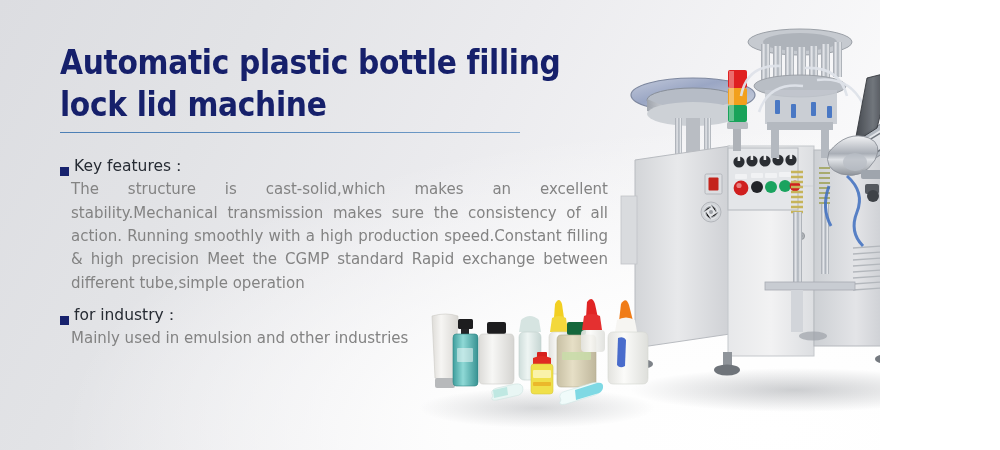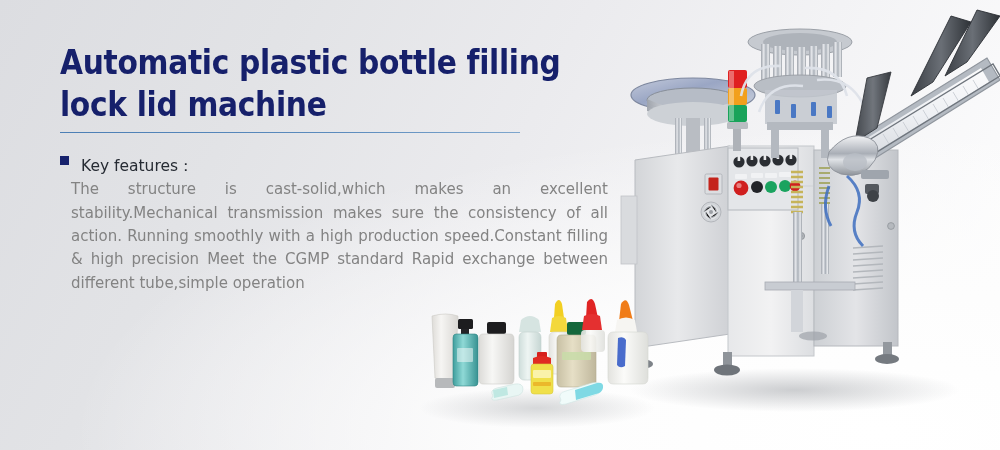--- a/index.html
+++ b/index.html
@@ -1,21 +1,21 @@
 <!DOCTYPE html>
 <html><head>
 <meta charset="utf-8">
 <style>
   html, body {
     margin: 0; padding: 0;
     background: #ffffff;
   }
   #banner {
     position: relative;
-    width: 1000px;
+    width: 880px;
     height: 450px;
     overflow: hidden;
     font-family: "Liberation Sans", sans-serif;
     background:
       radial-gradient(130% 110% at 88% 96%, #ffffff 0%, #fdfdfd 28%, rgba(255,255,255,0) 62%),
       linear-gradient(118deg, #dcdde1 0%, #e2e3e6 24%, #ebebee 48%, #f3f3f5 68%, #fafafb 86%, #ffffff 100%);
   }
 
   
   .text-col {
@@ -39,22 +39,22 @@
     width: 460px; height: 1px;
     background: linear-gradient(90deg, #4c7fb5 0%, #5b8bbd 60%, #7ea6cd 100%);
   }
 
   .feature-group { position: absolute; left: 60px; width: 548px; }
   #group-features { top: 156px; }
   #group-industry { top: 305px; }
 
   .fg-head {
     display: flex;
-    align-items: flex-start;
-    gap: 12px;
+    align-items: flex-end;
+    gap: 5px;
     margin: 0 0 2px 0;
   }
   .bullet {
     width: 9px; height: 9px;
     background: #17226d;
     flex: 0 0 auto;
     display: inline-block;
   }
   .fg-head-label {
     color: #262b33;
@@ -101,20 +101,27 @@
   <div class="divider"></div>
 
   <div class="feature-group" id="group-features">
     <div class="fg-head">
       <span class="bullet"></span>
       <span class="fg-head-label">Key features：</span>
     </div>
     <p class="fg-body">The structure is cast-solid,which makes an excellent stability.Mechanical transmission makes sure the consistency of all action. Running smoothly with a high production speed.Constant filling &amp; high precision Meet the CGMP standard Rapid exchange between different tube,simple operation</p>
   </div>
 
+  <div class="feature-group" id="group-industry">
+    <div class="fg-head">
+      <span class="bullet"></span>
+      <span class="fg-head-label">for industry：</span>
+    </div>
+    <p class="fg-body">Mainly used in emulsion and other industries</p>
+  </div>
 
   <div class="machine">
     <svg viewBox="0 0 385 420" xmlns="http://www.w3.org/2000/svg">
       <defs>
         <linearGradient id="panelL" x1="0" y1="0" x2="1" y2="0">
           <stop offset="0" stop-color="#d3d5d8"></stop>
             <stop offset="0.45" stop-color="#e8e9eb"></stop>
             <stop offset="1" stop-color="#cfd1d5"></stop>
         </linearGradient>
         <linearGradient id="panelM" x1="0" y1="0" x2="1" y2="0">

